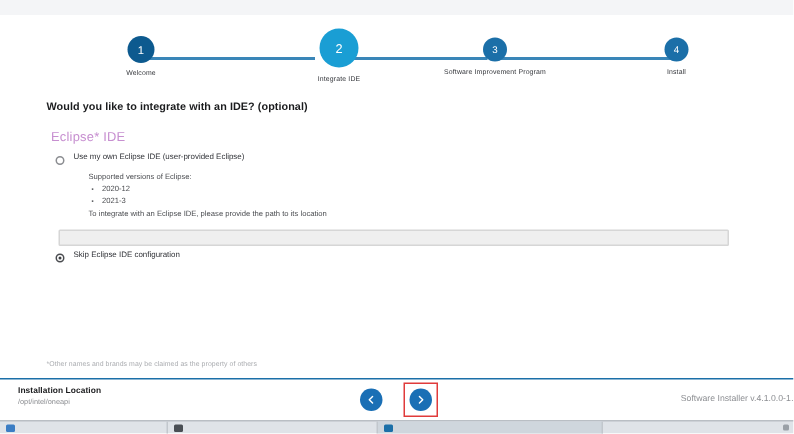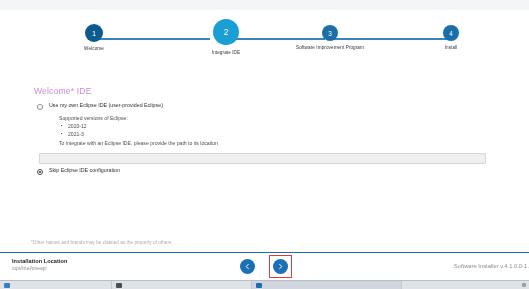--- a/index.html
+++ b/index.html
@@ -187,22 +187,23 @@
     </div>
 
     <div class="step s-todo" style="left:423px; width:56px; top:15px;">
       <div class="step-circle todo">4</div>
       <div class="step-label">Install</div>
     </div>
   </div>
 
   <div class="content">
 
-
-    <div class="ide-title">Welcome* IDE</div>
+    <div class="question">Would you like to integrate with an IDE? (optional)</div>
+
+    <div class="ide-title">Eclipse* IDE</div>
 
     <div class="opt opt1">
       <div class="opt-row">
         <span class="radio"></span>
         <span class="opt-label">Use my own Eclipse IDE (user-provided Eclipse)</span>
       </div>
     </div>
 
     <div class="detail">
       <div>Supported versions of Eclipse:</div>

